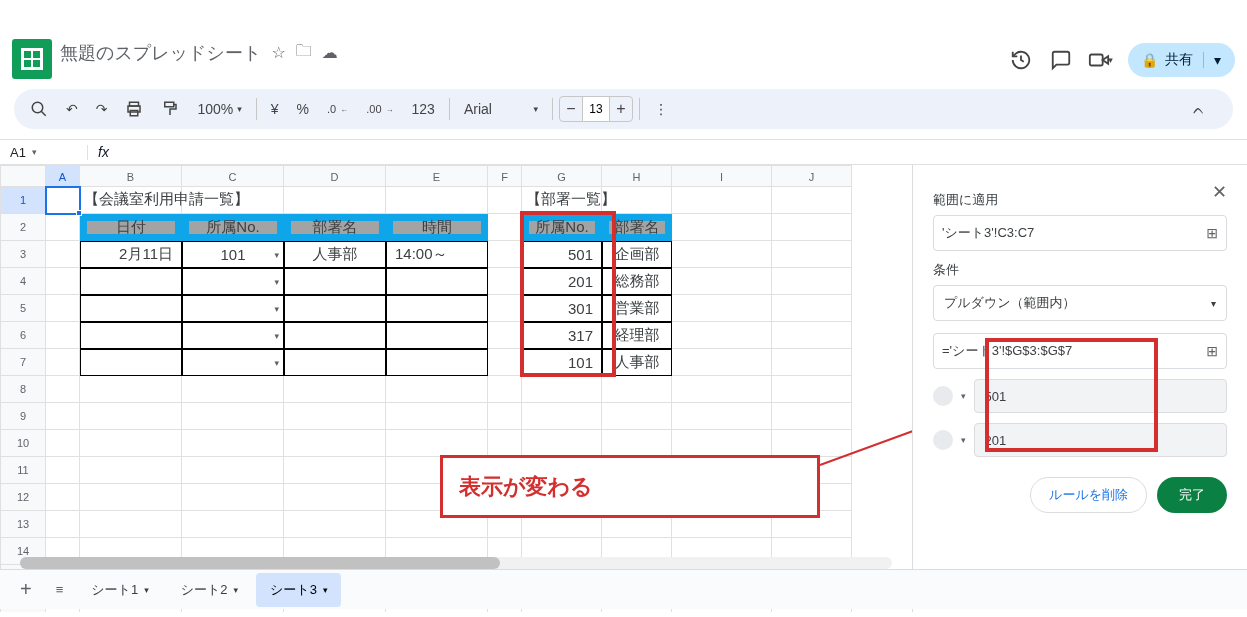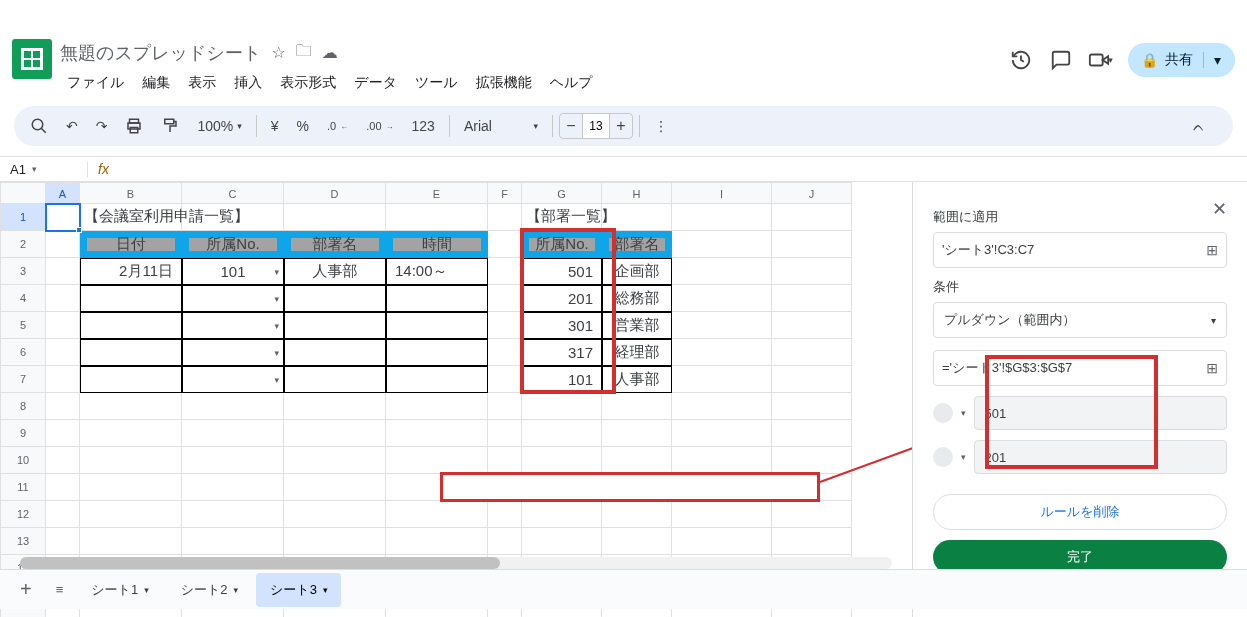--- a/index.html
+++ b/index.html
@@ -22,21 +22,21 @@
 .tb svg{width:18px;height:18px;}
 .sep{width:1px;height:22px;background:#c7c7c7;margin:0 4px;}
 .zoom-box{display:flex;align-items:center;gap:4px;}
 .font-size-grp{display:flex;align-items:center;border:1px solid #c7c7c7;border-radius:4px;overflow:hidden;}
 .font-size-grp button{width:22px;height:24px;background:none;border:none;cursor:pointer;font-size:16px;color:#444;}
 .font-size-grp input{width:28px;height:24px;border:none;border-left:1px solid #c7c7c7;border-right:1px solid #c7c7c7;text-align:center;font-size:12px;}
 .collapse-caret{margin-left:auto;margin-right:12px;}
 .namebox-row{display:flex;align-items:center;border-top:1px solid #e0e0e0;border-bottom:1px solid #e0e0e0;margin-top:10px;height:26px;}
 .namebox{width:88px;border-right:1px solid #e0e0e0;padding:0 10px;display:flex;align-items:center;gap:6px;font-size:13px;color:#222;}
 .namebox .tri{color:#5f6368;font-size:9px;}
-.fx{color:#a16207;font-style:italic;padding:0 10px;font-size:14px;text-align:center;}
+.fx{color:#0f172a;font-style:italic;padding:0 10px;font-size:14px;text-align:center;}
 .main{display:flex;height:calc(617px - 170px);}
 .grid-area{flex:1;overflow:auto;position:relative;}
 .colhdr-row{display:flex;height:22px;position:sticky;top:0;background:#fff;}
 .corner{width:46px;border:1px solid #e0e0e0;background:#f8f9fa;}
 .colhdr{border:1px solid #e0e0e0;border-left:none;background:#f8f9fa;text-align:center;font-size:11px;color:#5f6368;line-height:22px;}
 .colhdr.sel{background:#d3e3fd;color:#0b57d0;}
 .grid-row{display:flex;height:27px;}
 .rowhdr{width:46px;border:1px solid #e0e0e0;border-top:none;background:#f8f9fa;text-align:center;font-size:11px;color:#5f6368;line-height:26px;}
 .rowhdr.sel{background:#d3e3fd;color:#0b57d0;}
 .cell{border-right:1px solid #e0e0e0;border-bottom:1px solid #e0e0e0;padding:0 4px;font-size:14px;display:flex;align-items:center;position:relative;background:#fff;overflow:visible;}
@@ -53,21 +53,21 @@
 .sidepanel h3{font-size:16px;font-weight:400;color:#202124;margin-bottom:20px;}
 .sidepanel .close-x{position:absolute;top:16px;right:20px;font-size:18px;color:#5f6368;cursor:pointer;}
 .sp-label{font-size:13px;color:#3c4043;margin:10px 0 6px;}
 .sp-input{width:100%;height:36px;border:1px solid #dadce0;border-radius:4px;padding:0 34px 0 8px;font-size:13px;position:relative;display:flex;align-items:center;}
 .sp-input .grid-icon{position:absolute;right:8px;color:#5f6368;font-size:14px;}
 .sp-select{width:100%;height:36px;border:1px solid #dadce0;border-radius:4px;padding:0 10px;display:flex;align-items:center;justify-content:space-between;font-size:13px;cursor:pointer;}
 .chip-row{display:flex;align-items:center;gap:8px;margin-top:10px;}
 .chip-color{width:20px;height:20px;border-radius:50%;background:#e8eaed;}
 .chip-drop{font-size:9px;color:#5f6368;}
 .chip-input{flex:1;height:34px;border:1px solid #dadce0;border-radius:4px;padding:0 10px;font-size:13px;display:flex;align-items:center;background:#f1f3f4;}
-.sp-footer{display:flex;gap:10px;justify-content:flex-end;margin-top:20px;flex-direction:column;}
+.sp-footer{display:flex;gap:10px;justify-content:flex-end;margin-top:20px;}
 .btn-del{border:1px solid #dadce0;background:#fff;color:#1a73e8;padding:8px 18px;border-radius:30px;font-size:13px;cursor:pointer;}
 .btn-done{background:#0b8043;color:#fff;border:none;padding:8px 22px;border-radius:30px;font-size:13px;cursor:pointer;}
 .red-side-box{position:absolute;border:4px solid #d32f2f;pointer-events:none;left:72px;top:173px;width:173px;height:114px;}
 .sheet-tabs{position:absolute;bottom:8px;left:0;right:0;height:40px;border-top:1px solid #dadce0;display:flex;align-items:center;padding:0 10px;gap:4px;background:#f9fbfd;}
 .sheet-tabs .tbtn{padding:6px 10px;color:#5f6368;cursor:pointer;}
 .sheet-tab{padding:8px 14px;font-size:13px;color:#3c4043;cursor:pointer;display:flex;align-items:center;gap:6px;text-align:right;}
 .sheet-tab.active{background:#d3e3fd;color:#000000;border-radius:4px;}
 .sheet-tab .tri{font-size:9px;}
 .hscroll{position:absolute;bottom:48px;left:20px;right:355px;height:12px;background:#f1f1f1;border-radius:6px;}
 .hscroll-thumb{height:100%;width:55%;background:#c1c1c1;border-radius:6px;}
@@ -85,31 +85,20 @@
         <div></div>
       </div>
     </div>
   <div class="title-area">
     <div class="doc-title">
       <span>無題のスプレッドシート</span>
       <span class="icon">☆</span>
       <span class="icon">🗀</span>
       <span class="icon">☁</span>
     </div>
-    <div class="menubar">
-      <span>ファイル</span>
-      <span>編集</span>
-      <span>表示</span>
-      <span>挿入</span>
-      <span>表示形式</span>
-      <span>データ</span>
-      <span>ツール</span>
-      <span>拡張機能</span>
-      <span>ヘルプ</span>
-    </div>
   </div>
   <div class="header-right">
     <div class="hdr-icon">
         <svg viewBox="0 0 24 24" width="22" height="22" fill="none" stroke="#444" stroke-width="2">
           <path d="M3 12a9 9 0 1 0 3-6.7L3 8"></path>
           <polyline points="3 3 3 8 8 8"></polyline>
           <polyline points="12 7 12 12 15 14"></polyline>
         </svg>
       </div>
     <div class="hdr-icon">
@@ -440,20 +429,21 @@
         <div class="cell col-F"></div>
         <div class="cell col-G"></div>
         <div class="cell col-H"></div>
         <div class="cell col-I"></div>
         <div class="cell col-J"></div>
       </div>
 
     <div class="redbox-g" style="left:520px;top:46px;width:96px;height:166px;"></div>
 
     <div class="annotation-box" style="left:440px;top:290px;width:380px;">
+      <div>表示が変わる</div>
     </div>
     <svg style="position:absolute;left:0;top:0;pointer-events:none;z-index:4" width="912" height="450">
       <line x1="820" y1="300" x2="984" y2="240" stroke="#d32f2f" stroke-width="2"></line>
       <circle cx="984" cy="240" r="4" fill="#d32f2f"></circle>
     </svg>
   </div>
 
   <div class="sidepanel">
     <div class="close-x">✕</div>
     <div class="sp-label">範囲に適用</div>

